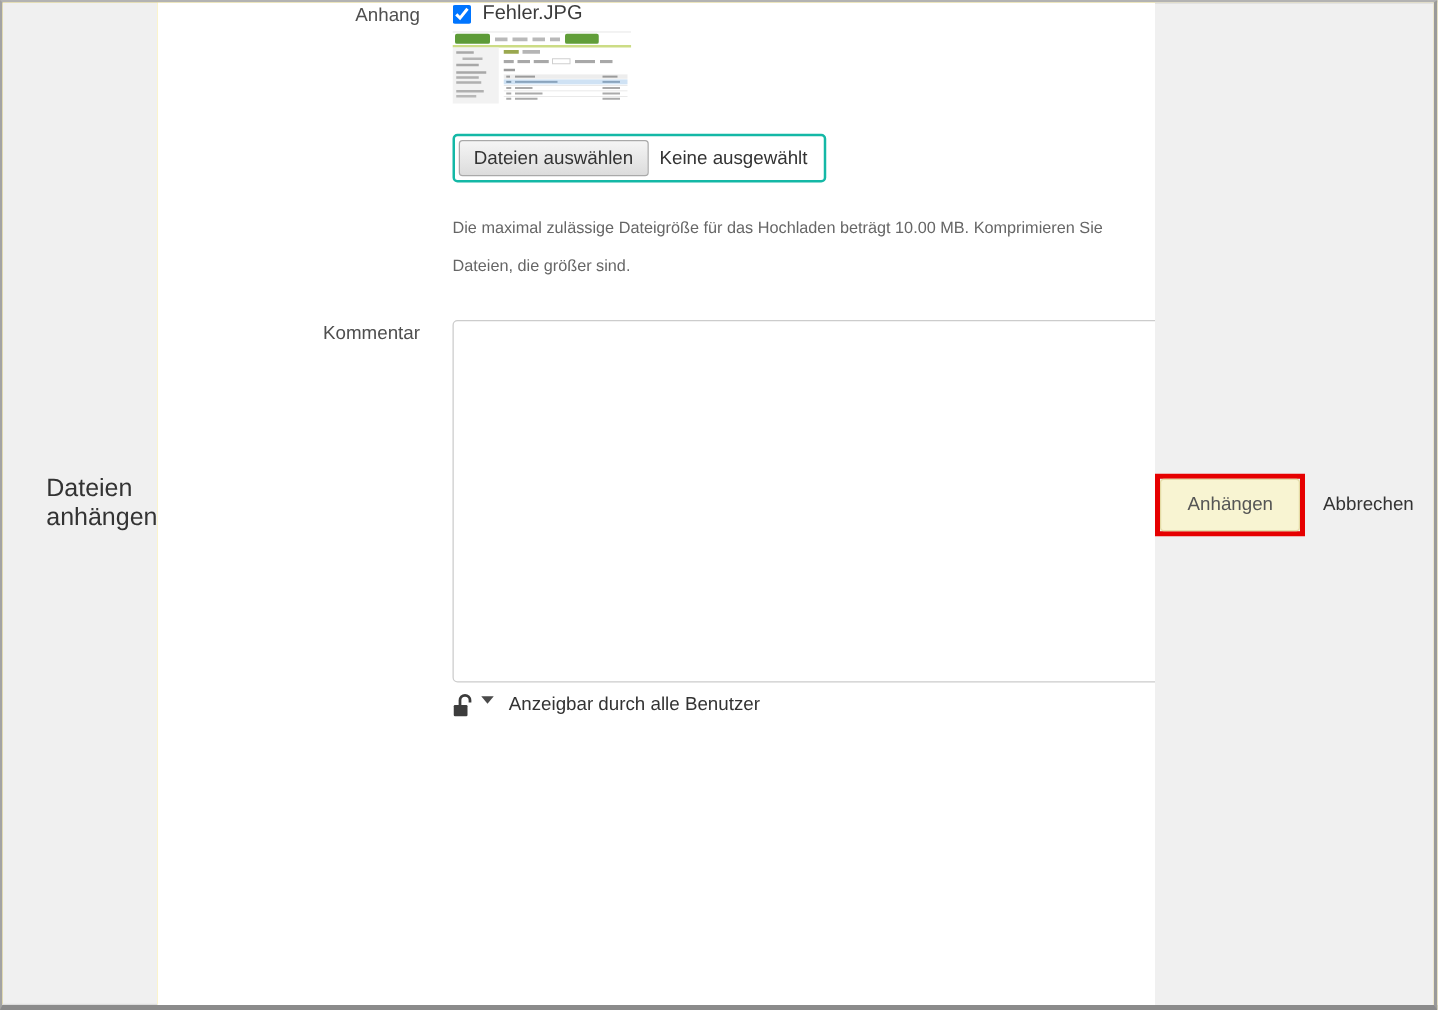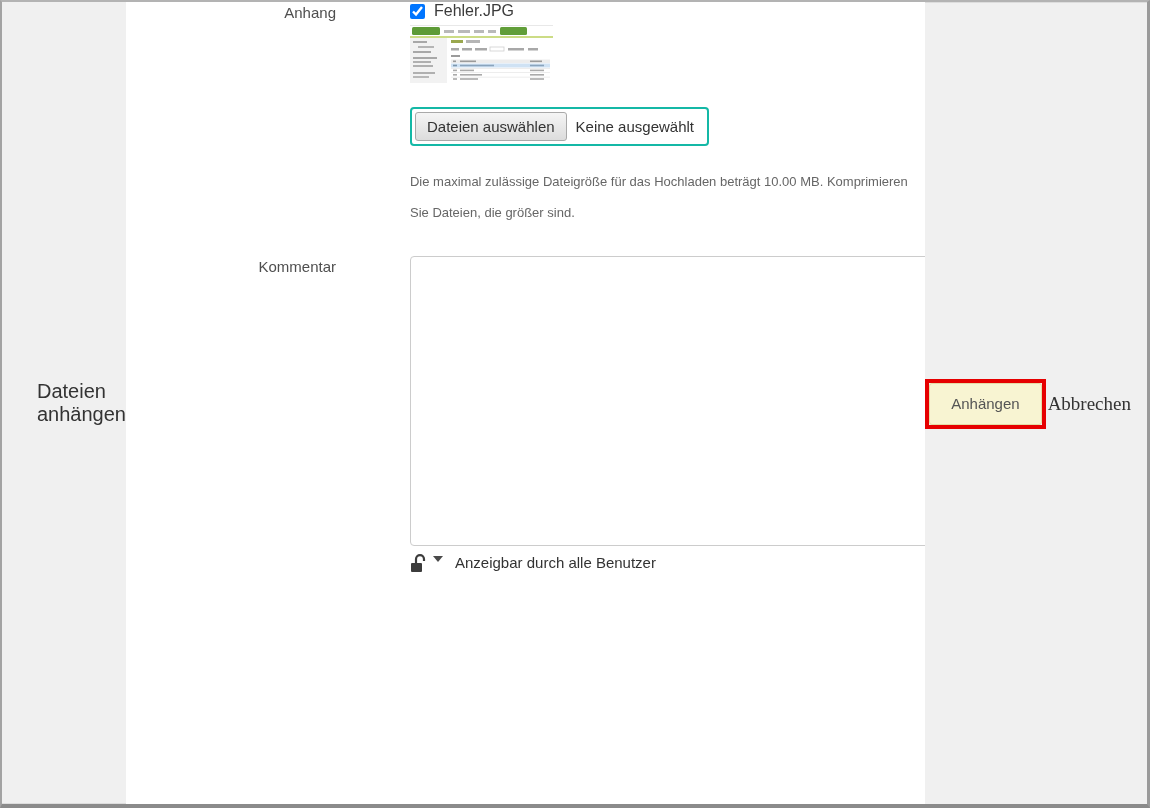--- a/index.html
+++ b/index.html
@@ -30,21 +30,21 @@
   .form-row { display: flex; }
   .form-row + .form-row { margin-top: 28px; }
   .row-label {
     flex: 0 0 236px;
     text-align: right;
     padding-right: 26px;
     padding-top: 2px;
     font-size: 15px;
     color: #4f4f4f;
   }
-  .row-content { flex: 1 1 auto; max-width: 880px; margin-left: 48px; }
+  .row-content { flex: 1 1 auto; max-width: 880px; }
 
   .attachment-line { display: flex; align-items: center; gap: 9px; }
   .attachment-line input[type=checkbox] { width: 15px; height: 15px; margin-top: 1px; }
   .file-name { font-size: 16px; color: #3b3b3b; }
 
   .thumb { display: block; margin-top: 5px; }
 
   .file-input {
     margin-top: 24px;
     display: inline-flex; align-items: center;
@@ -115,26 +115,26 @@
     font-family: Liberation Sans, sans-serif;
     font-size: 15px; color: #555;
     background: #f8f4d2;
     border: 1px solid #e4dca6;
     border-radius: 3px;
     padding: 11px 21px;
     line-height: 1.2;
     cursor: pointer;
   }
   .cancel-btn {
-    margin-left: 2px;
-    font-size: 19px;
+    margin-left: 14px;
+    font-size: 15px;
     color: #333;
     cursor: pointer;
     background: none; border: none;
-    font-family: Liberation Serif, serif;
+    font-family: Liberation Sans, sans-serif;
   }
 </style>
 </head>
 <body>
 
 <div class="dialog">
 
   <div class="dialog-header">
     <span class="dialog-title">Dateien anhängen</span>
   </div>

